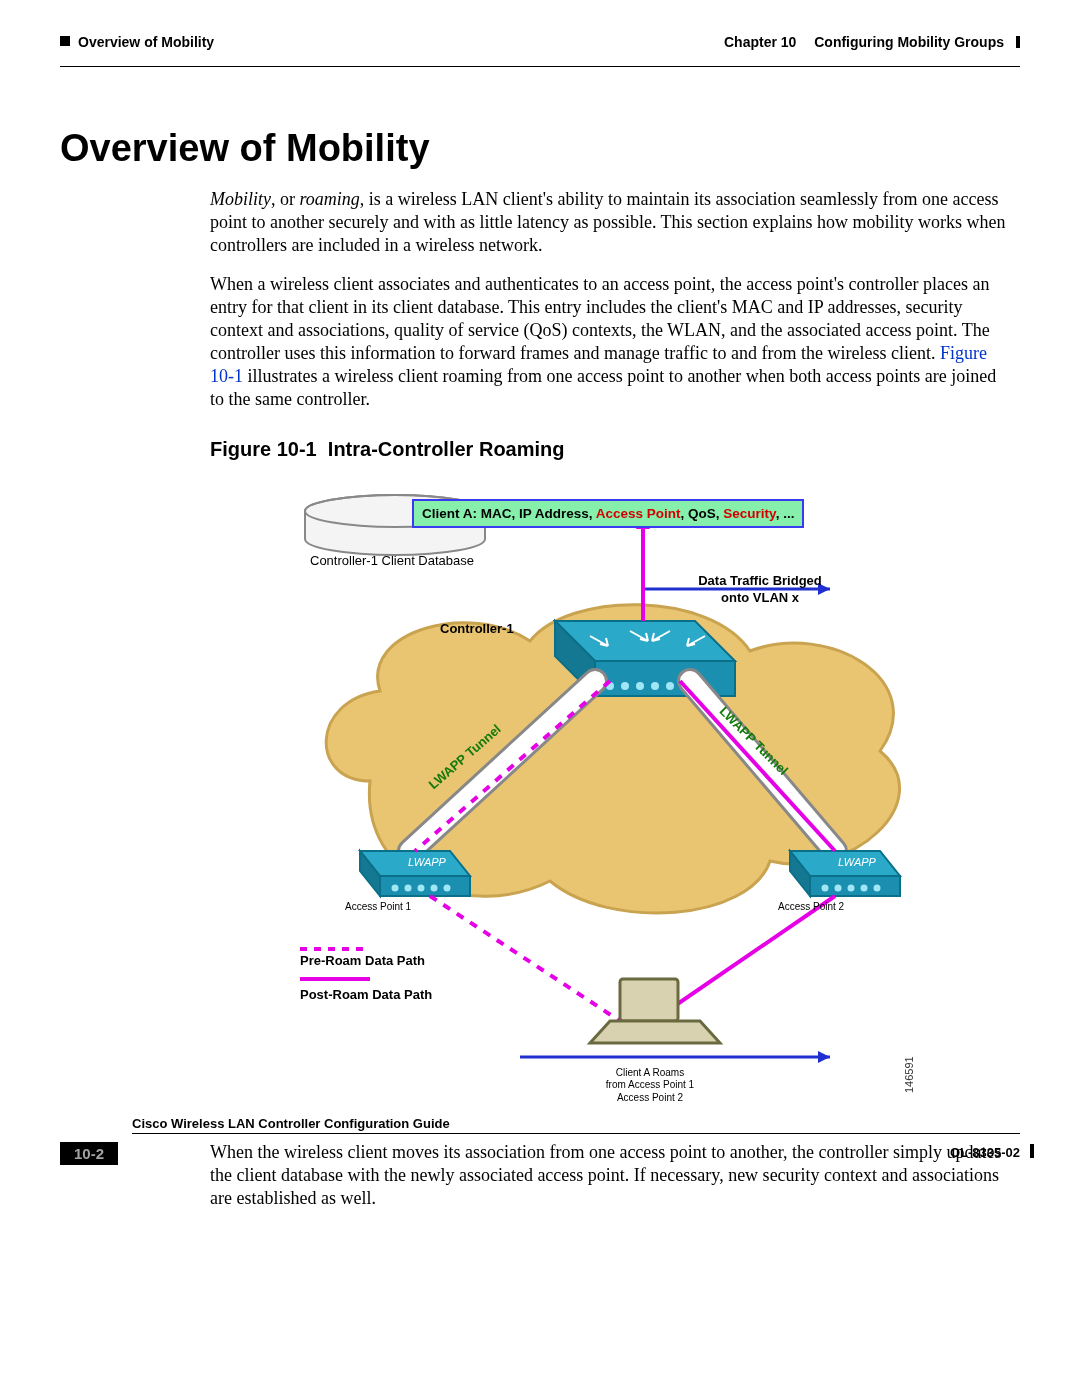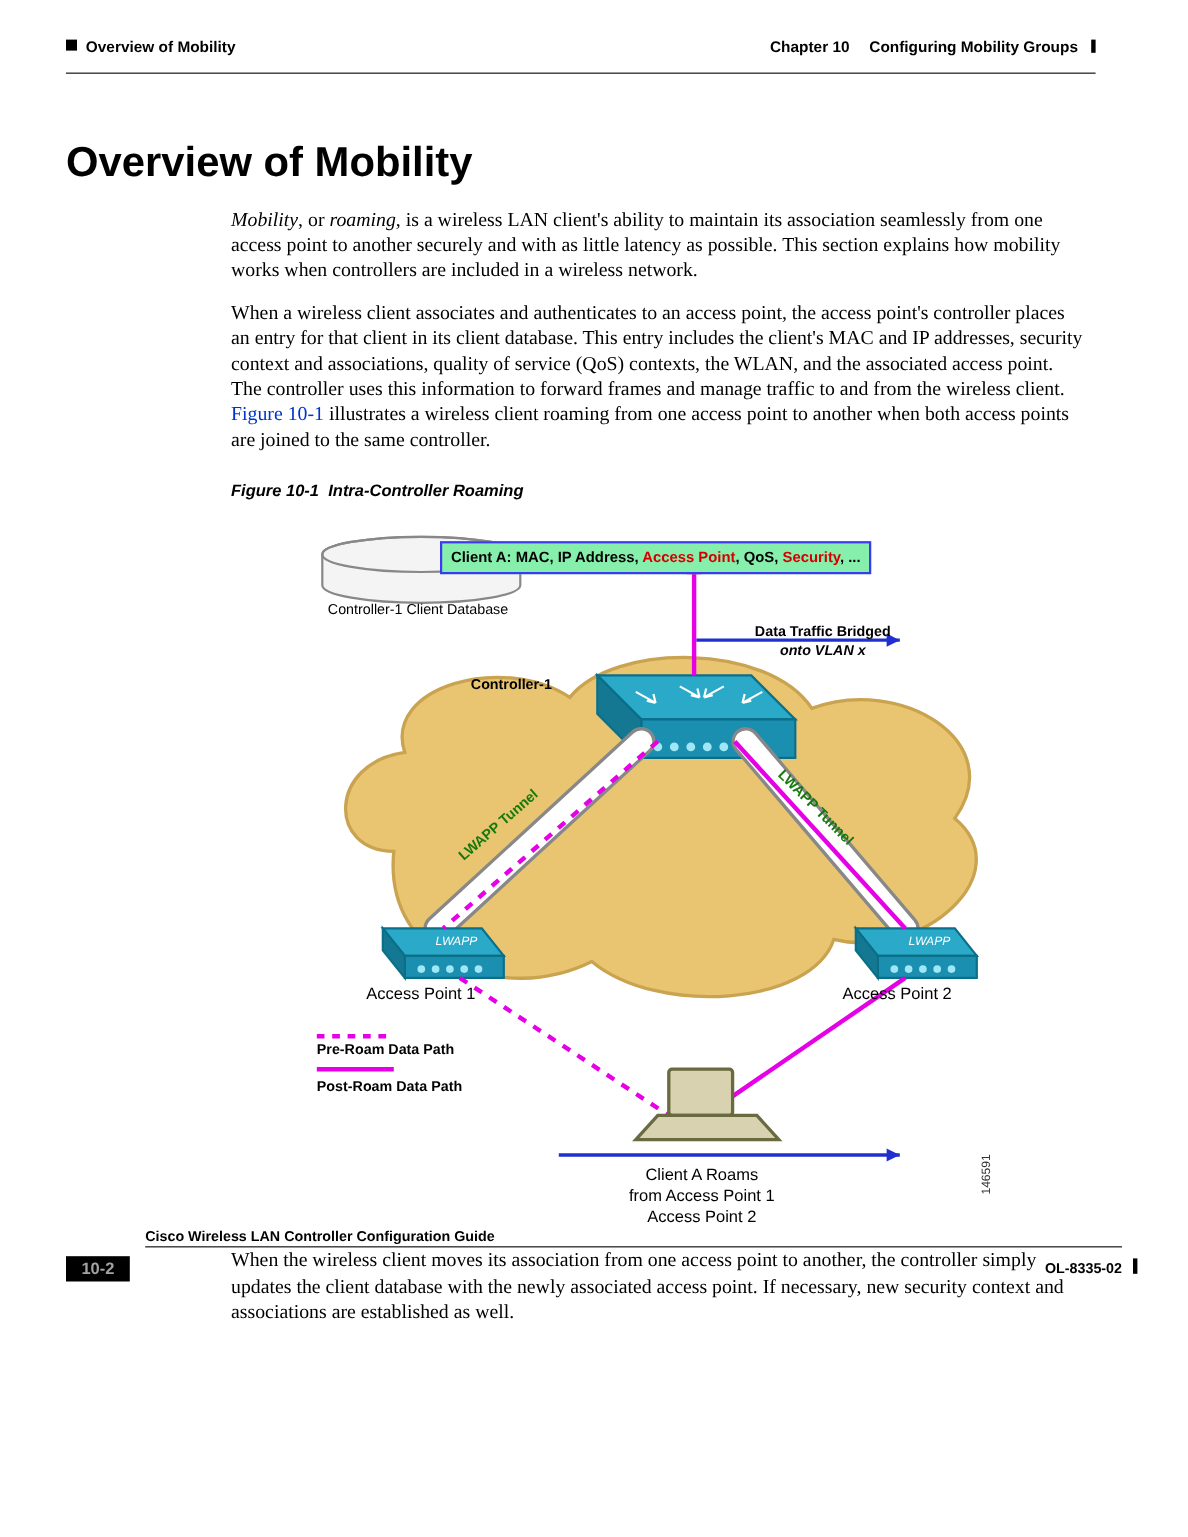--- a/index.html
+++ b/index.html
@@ -11,21 +11,21 @@
     width: 1080px;
     height: 1397px;
     position: relative;
     overflow: hidden;
   }
   .page {
     position: relative;
     width: 1080px;
     height: 1212px;
     box-sizing: border-box;
-    padding: 30px 84px 50px 60px;
+    padding: 30px 60px 50px 60px;
   }
   .running-head {
     font-family: Arial, Helvetica, sans-serif;
     font-weight: bold;
     font-size: 14px;
     height: 32px;
     position: relative;
   }
   .running-head .mark-left {
     position: absolute; left: 0; top: 6px; width:10px; height:10px; background:#000;
@@ -54,36 +54,35 @@
   .body-text {
     margin-left: 150px;
     margin-right: 10px;
     font-size: 18px;
     line-height: 1.28;
   }
   .body-text p { margin: 16px 0 14px 0; }
   .link { color: #0033cc; }
   .figcap {
     font-family: Arial, Helvetica, sans-serif;
-    font-style: italic;
     font-weight: 700;
-    font-size: 15px;
+    font-size: 20px;
     margin: 26px 0 18px 0;
   }
   .figwrap {
     position: relative;
     width: 640px;
     height: 640px;
     margin: 0 auto 20px auto;
   }
   .figwrap svg { position:absolute; inset:0; }
   .fig-label {
     position:absolute;
     font-family: Arial, Helvetica, sans-serif;
-    font-size: 15px;
+    font-size: 10px;
     color:#000;
     text-align:center;
   }
   .fig-label.small { font-size:13px; }
   .fig-label.bold { font-weight:700; }
   .fig-label.left { text-align:left; }
   .clientbox {
     position:absolute;
     border:2px solid #3a3af0;
     background:#86efac;
@@ -245,21 +244,21 @@
       </svg>
 
       <div class="clientbox" style="left:122px; top:18px;">
         <span class="b">Client A: </span><span class="b">MAC, IP Address, </span><span class="r">Access Point</span><span class="b">, QoS, </span><span class="r">Security</span><span class="b">, ...</span>
       </div>
 
       <div class="fig-label small left" style="left:20px; top:72px; width:200px;">Controller-1 Client Database</div>
 
       <div class="fig-label small bold" style="left:370px; top:92px; width:200px; font-style:normal;">
         <div>Data Traffic Bridged</div>
-        <div style="font-style:italic;">onto VLAN x</div>
+        <div style="">onto VLAN x</div>
       </div>
 
       <div class="fig-label bold" style="left:150px; top:140px; font-size:13px;">Controller-1</div>
 
       <div class="fig-label small bold" style="left:130px; top:268px; transform:rotate(-41deg); color:#167a0b;">LWAPP Tunnel</div>
       <div class="fig-label small bold" style="left:418px; top:252px; transform:rotate(45deg); color:#167a0b;">LWAPP Tunnel</div>
 
       <div class="fig-label" style="left:55px; top:420px;">Access Point 1</div>
       <div class="fig-label" style="left:488px; top:420px;">Access Point 2</div>
 

